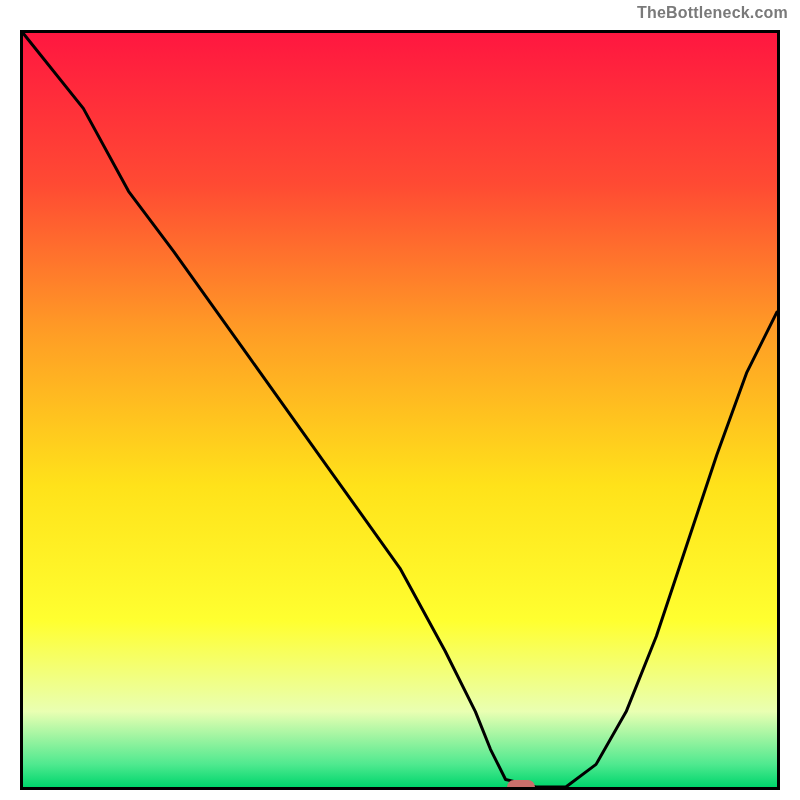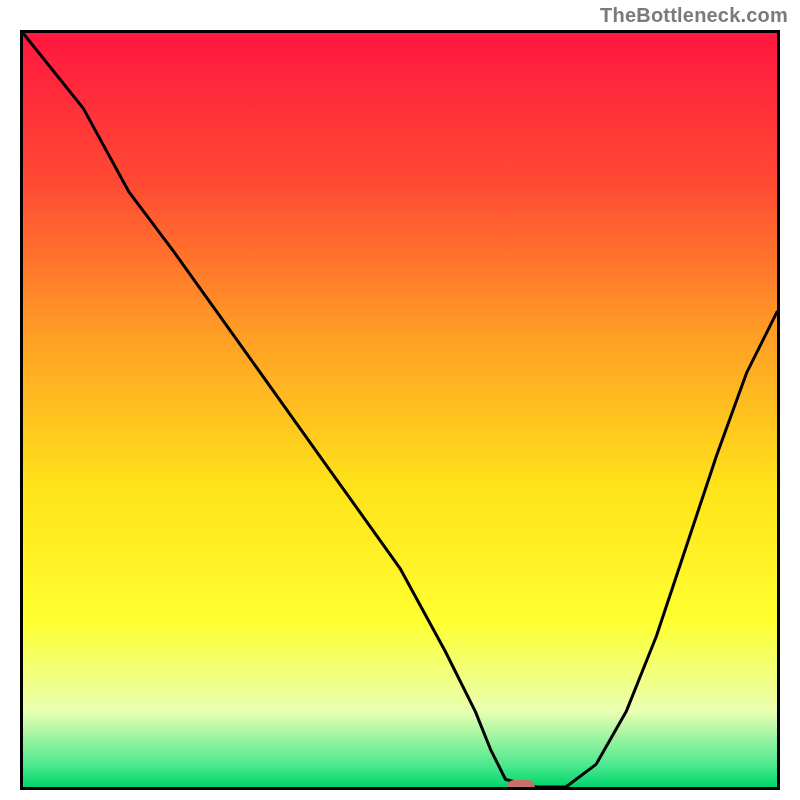--- a/index.html
+++ b/index.html
@@ -8,21 +8,21 @@
     width: 800px;
     height: 800px;
     background: #ffffff;
     font-family: Arial, Helvetica, sans-serif;
     position: relative;
   }
   .watermark {
     position: absolute;
     top: 4px;
     right: 12px;
-    font-size: 20px;
+    font-size: 16px;
     font-weight: bold;
     color: #7a7a7a;
     letter-spacing: 0.2px;
   }
   .plot-area {
     position: absolute;
     left: 20px;
     top: 30px;
     width: 760px;
     height: 760px;

